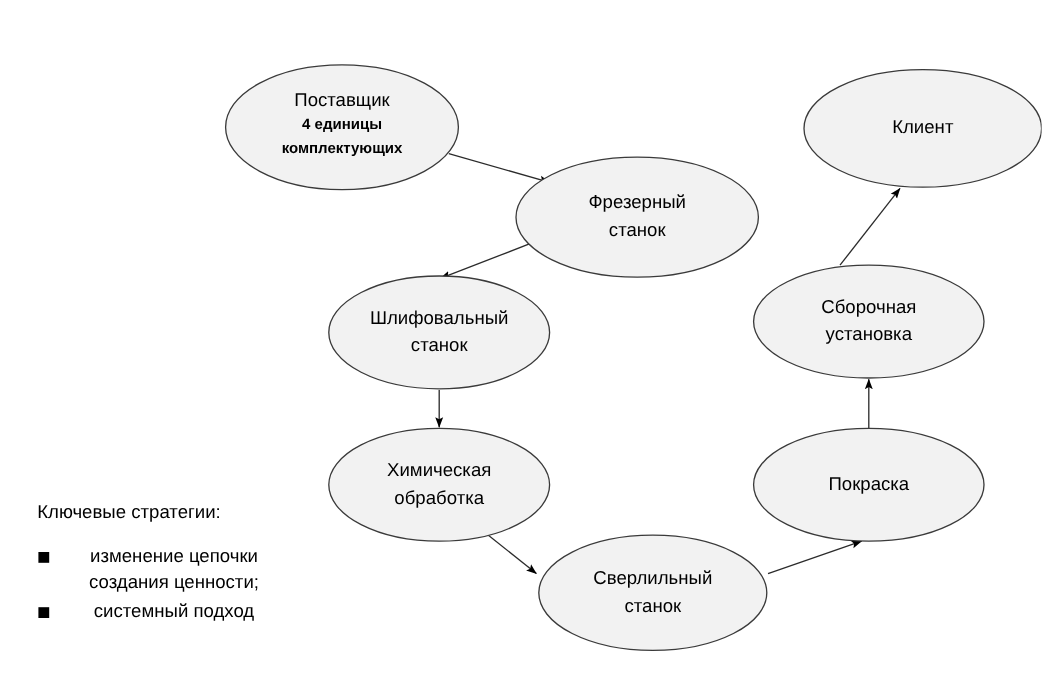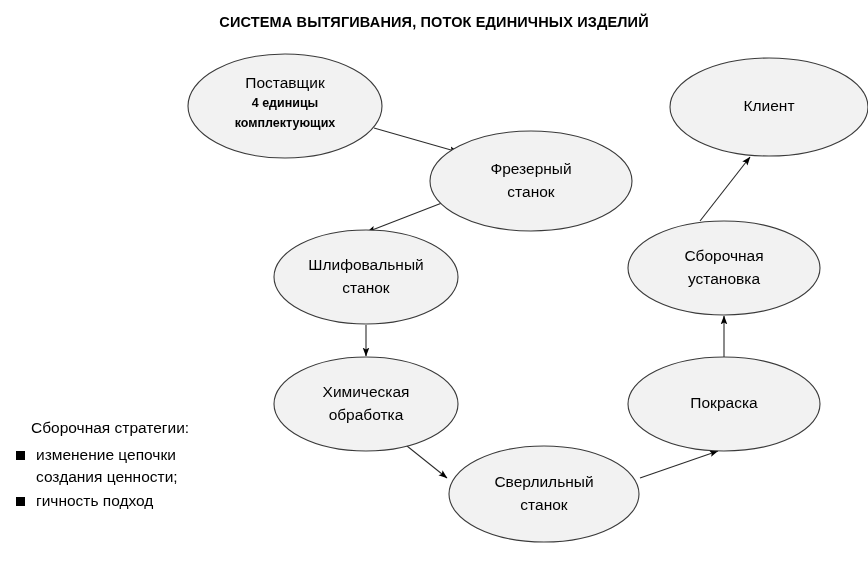--- a/index.html
+++ b/index.html
@@ -77,22 +77,23 @@
     width: 240px;
   }
   .legend-heading {
     font-size: 15.5px;
     margin-left: 17px;
     margin-bottom: 7px;
     white-space: nowrap;
   }
   .legend-list {
     list-style: none;
-    margin: 0;
+    margin: 16px;
     padding: 0;
+    text-align: center;
   }
   .legend-item {
     position: relative;
     padding-left: 22px;
     font-size: 15.5px;
     line-height: 22px;
     margin-bottom: 2px;
   }
   .legend-bullet {
     position: absolute;
@@ -102,21 +103,20 @@
     height: 9px;
     background: #000;
   }
   .legend-text { display: block; white-space: pre-line; }
 </style>
 </head>
 <body>
 
 <div id="diagram-root">
 
-  <div class="diagram-title">СИСТЕМА ВЫТЯГИВАНИЯ, ПОТОК ЕДИНИЧНЫХ ИЗДЕЛИЙ</div>
 
   <svg id="canvas" viewBox="0 0 868 565">
     <defs>
       <marker id="arrowhead" markerWidth="9" markerHeight="9" refX="7.6" refY="3.4" orient="auto" markerUnits="strokeWidth">
         <path d="M0,0.4 L8,3.4 L0,6.4 L1.6,3.4 Z" fill="#000000"></path>
       </marker>
     </defs>
     <g id="edges-layer">
         <line class="edge-line" x1="374" y1="128" x2="458" y2="152" marker-end="url(#arrowhead)" stroke="#2b2b2b"></line>
         <line class="edge-line" x1="447" y1="201" x2="367" y2="232" marker-end="url(#arrowhead)" stroke="#2b2b2b"></line>
@@ -163,27 +163,27 @@
           <text class="node-label" x="724" y="279.5">установка</text>
         </g>
         <g>
           <ellipse class="node-ellipse" cx="769" cy="107" rx="99" ry="49" fill="#f2f2f2" stroke="#3a3a3a"></ellipse>
           <text class="node-label" x="769" y="107">Клиент</text>
         </g>
       </g>
   </svg>
 
   <div class="legend">
-    <div class="legend-heading">Сборочная стратегии:</div>
+    <div class="legend-heading">Ключевые стратегии:</div>
     <ul class="legend-list" id="legend-list">
         <li class="legend-item">
           <span class="legend-bullet"></span>
           <span class="legend-text">изменение цепочки
 создания ценности;</span>
         </li>
         <li class="legend-item">
           <span class="legend-bullet"></span>
-          <span class="legend-text">гичность подход</span>
+          <span class="legend-text">системный подход</span>
         </li>
       </ul>
   </div>
 
 </div>
 
 </body></html>

